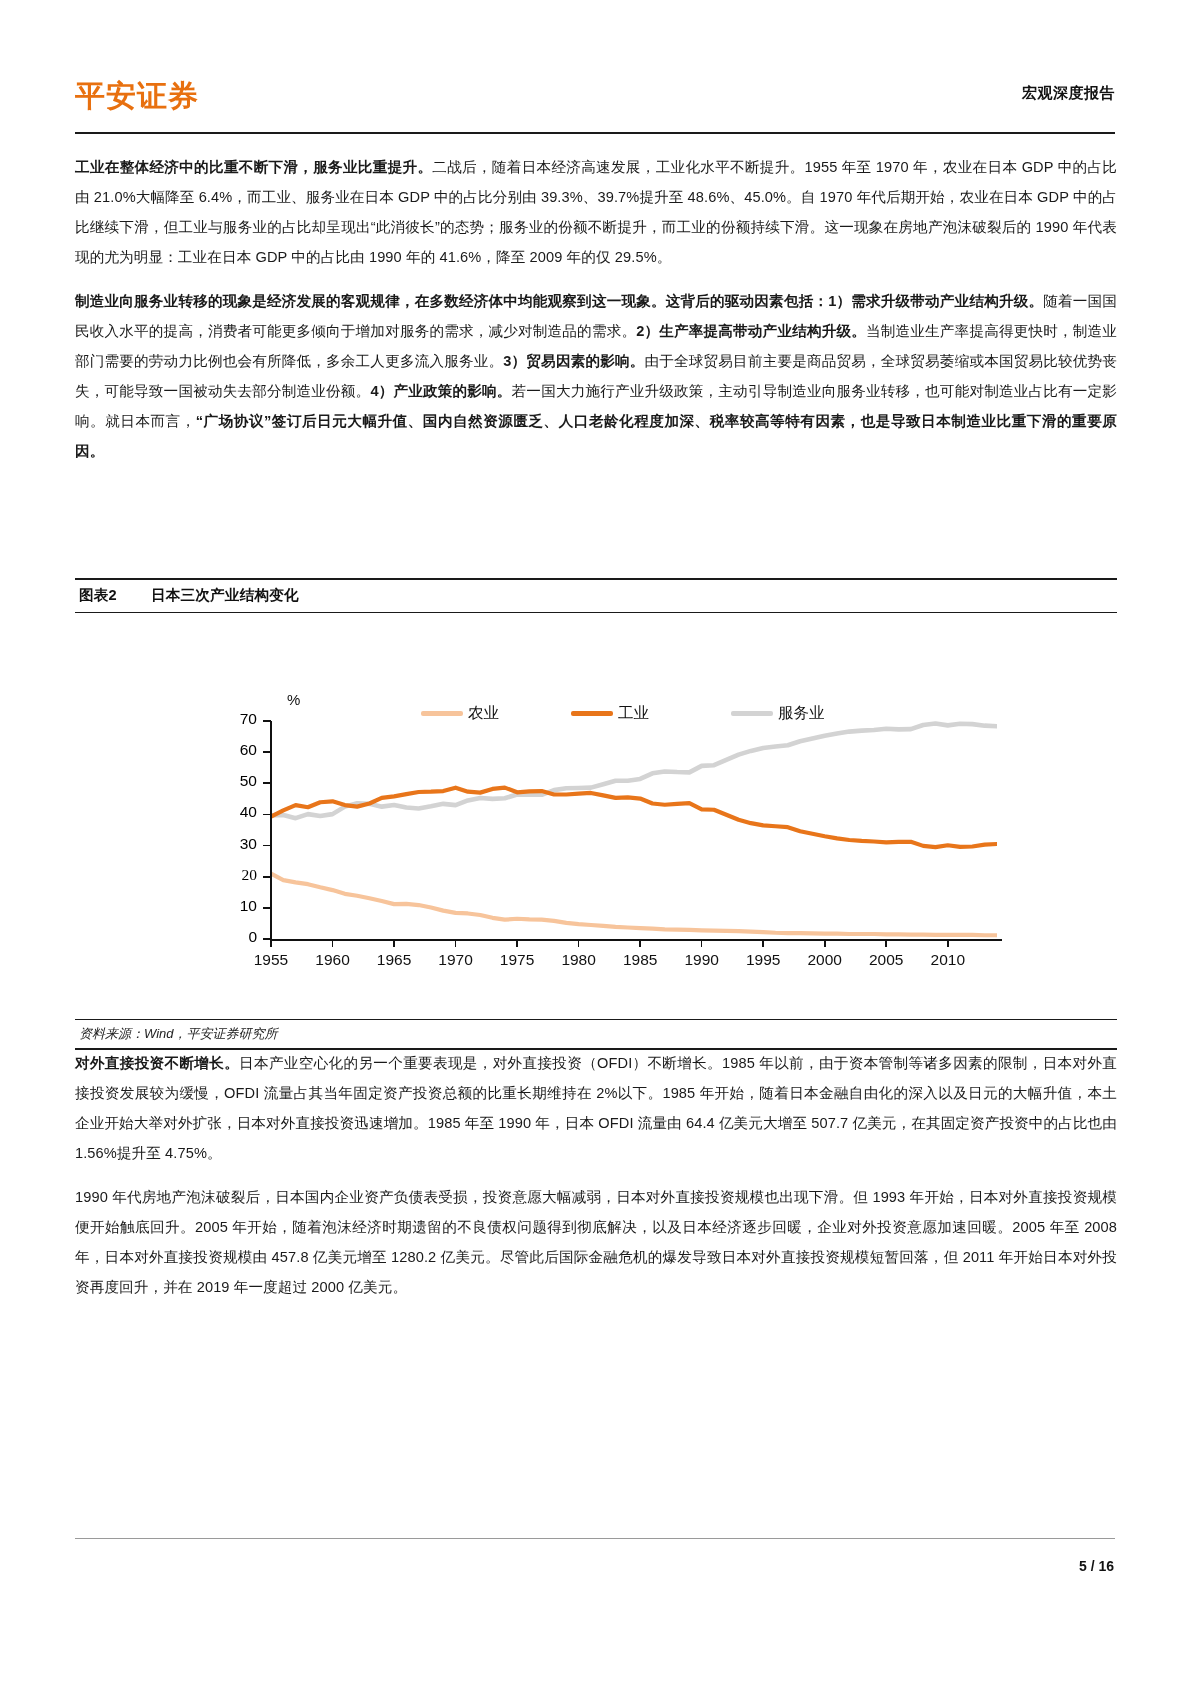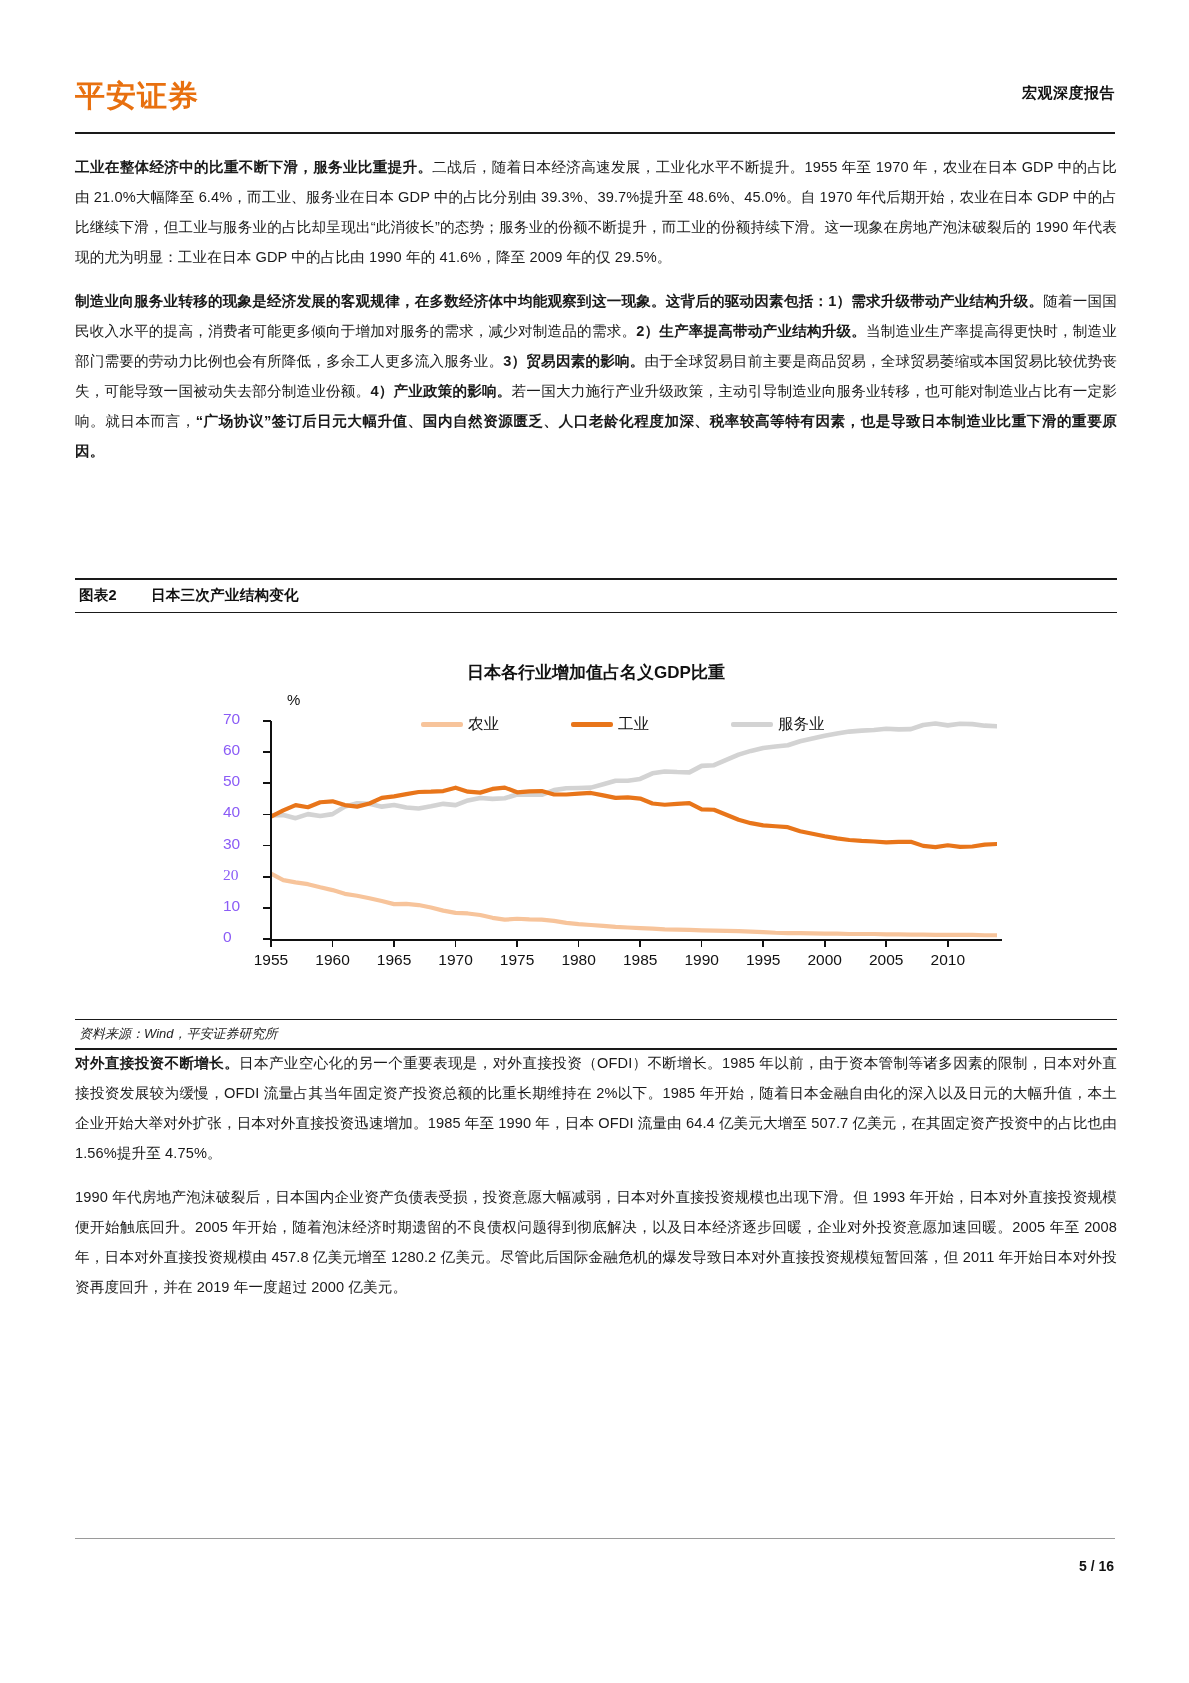--- a/index.html
+++ b/index.html
@@ -57,39 +57,39 @@
   .fig-caption .num { margin-right:34px; }
   .fig-rule-mid { border-top:1.4px solid #1a1a1a; }
 
   .chart-area { position:relative; width:1042px; height:406px; background:#fff; }
   .chart-title {
     position:absolute; left:0; top:48px; width:1042px;
     text-align:center; font-size:17px; font-weight:bold; color:#111;
   }
 
   .legend { position:absolute; left:268px; top:84px; width:560px; height:24px; }
-  .legend-item { position:absolute; top:15px; height:24px; display:flex; align-items:center; }
+  .legend-item { position:absolute; top:4px; height:24px; display:flex; align-items:center; }
   .legend-item .swatch { width:42px; height:5px; border-radius:2px; margin-right:5px; }
   .legend-item .ltext { font-size:15.5px; color:#111; }
   #lg0 { left:78px; }
   #lg1 { left:228px; }
   #lg2 { left:388px; }
 
   .pct-label {
     position:absolute; left:212px; top:78px;
     font-size:15px; color:#111;
   }
 
   .plot {
     position:absolute; left:196px; top:108px; width:726px; height:218px;
   }
   .axis-line { position:absolute; background:#111; }
   .ytick-label {
-    position:absolute; right:0; font-size:15.5px; color:#8b5cf6;
-    text-align:left; width:34px; line-height:12px;
+    position:absolute; right:0; font-size:15.5px; color:#000000;
+    text-align:right; width:34px; line-height:12px;
   }
   .xtick-label {
     position:absolute; font-size:15.5px; color:#111;
     text-align:center; width:56px;
   }
 
   .src-rule { border-top:1.4px solid #1a1a1a; }
   .fig-source {
     font-size:13px; font-style:italic; color:#222;
     padding:5px 2px 5px 4px;
@@ -127,21 +127,20 @@
   </div>
 
   <div class="figure">
     <div class="fig-rule-top"></div>
     <div class="fig-caption">
       <span class="num">图表2</span><span>日本三次产业结构变化</span>
     </div>
     <div class="fig-rule-mid"></div>
 
     <div class="chart-area">
-      <div class="chart-title">日本各行业增加值占名义GDP比重</div>
 
       <div class="legend">
         <div class="legend-item" id="lg0">
           <span class="swatch" id="sw0" style="background: rgb(247, 196, 155);"></span>
           <span class="ltext">农业</span>
         </div>
         <div class="legend-item" id="lg1">
           <span class="swatch" id="sw1" style="background: rgb(232, 117, 26);"></span>
           <span class="ltext">工业</span>
         </div>

